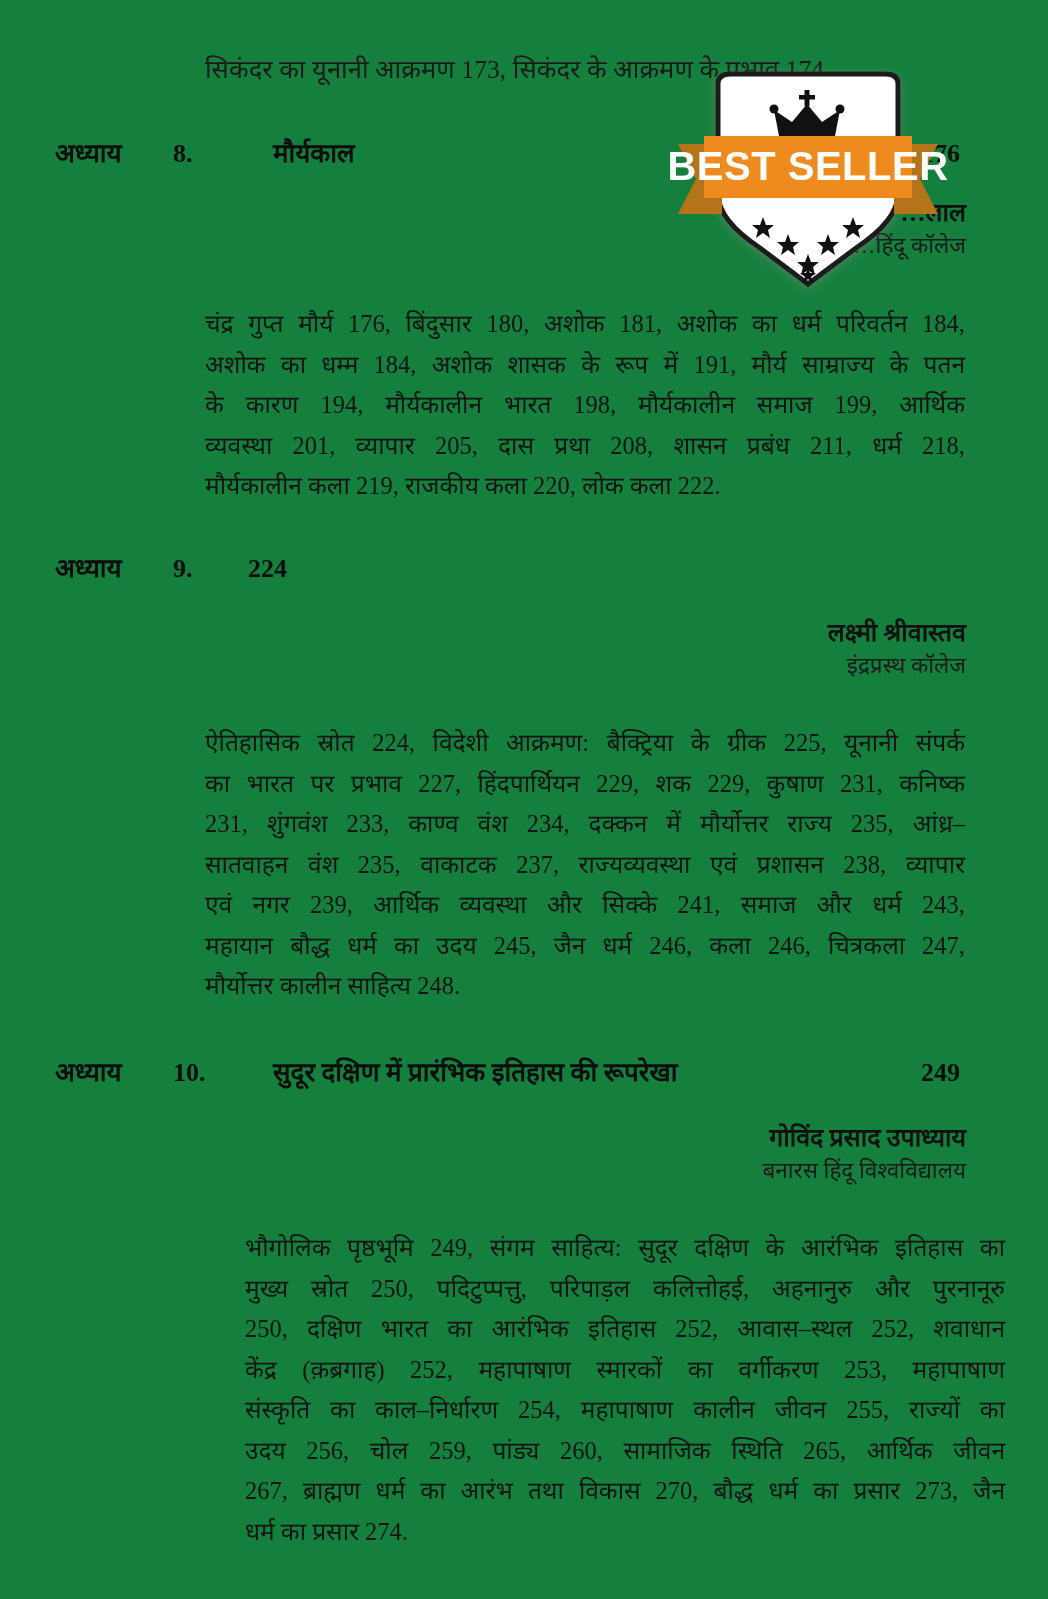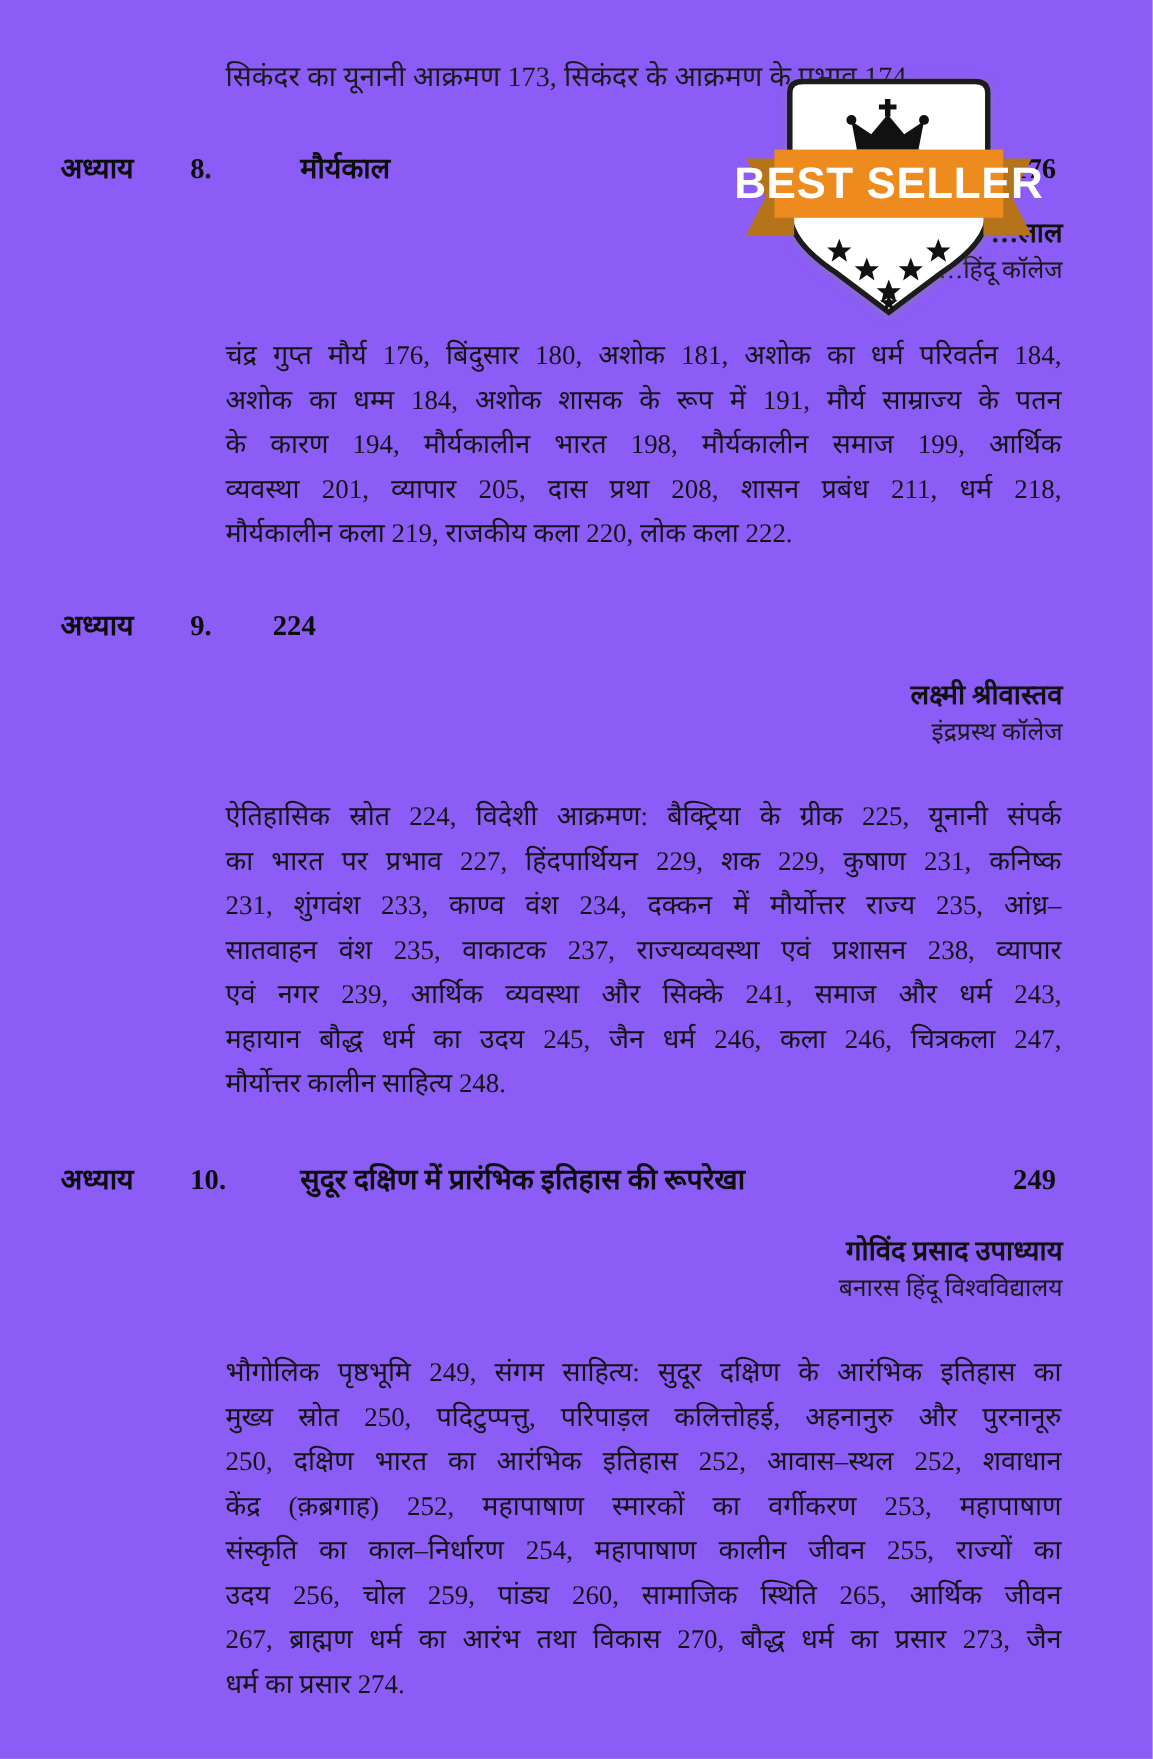--- a/index.html
+++ b/index.html
@@ -12,21 +12,21 @@
     height: 1599px;
     position: relative;
     overflow: hidden;
     font-family: "Liberation Serif", "DejaVu Serif", serif;
     color: #111111;
   }
 
   .page {
     position: absolute;
     inset: 0;
-    background: #8b5cf6;
+    background: #15803d;
   }
 
   
   .toc-line-top {
     position: absolute;
     left: 205px;
     top: 52px;
     width: 760px;
     font-size: 25.5px;
     line-height: 36px;
@@ -177,21 +177,21 @@
     <span class="chapter-num">10.</span>
     <span class="chapter-title">सुदूर दक्षिण में प्रारंभिक इतिहास की रूपरेखा</span>
     <span class="chapter-page">249</span>
   </div>
 
   <div class="author-block" style="top:1121px;">
     <div class="author-name">गोविंद प्रसाद उपाध्याय</div>
     <div class="author-affil">बनारस हिंदू विश्वविद्यालय</div>
   </div>
 
-  <div class="para" style="top:1228px;">
+  <div class="para" style="top:1228px;margin-left:40px;">
     <span class="ln justify">भौगोलिक पृष्ठभूमि 249, संगम साहित्य: सुदूर दक्षिण के आरंभिक इतिहास का</span>
     <span class="ln justify">मुख्य स्रोत 250, पदि‌टुप्पत्तु, परिपाड़ल कलित्तोहई, अहनानुरु और पुरनानूरु</span>
     <span class="ln justify">250, दक्षिण भारत का आरंभिक इतिहास 252, आवास–स्थल 252, शवाधान</span>
     <span class="ln justify">केंद्र (क़ब्रगाह) 252, महापाषाण स्मारकों का वर्गीकरण 253, महापाषाण</span>
     <span class="ln justify">संस्कृति का काल–निर्धारण 254, महापाषाण कालीन जीवन 255, राज्यों का</span>
     <span class="ln justify">उदय  256, चोल 259, पांड्य 260, सामाजिक स्थिति 265, आर्थिक जीवन</span>
     <span class="ln justify">267, ब्राह्मण धर्म का आरंभ तथा विकास 270, बौद्ध धर्म का प्रसार 273, जैन</span>
     <span class="ln">धर्म का प्रसार 274.</span>
   </div>
 

